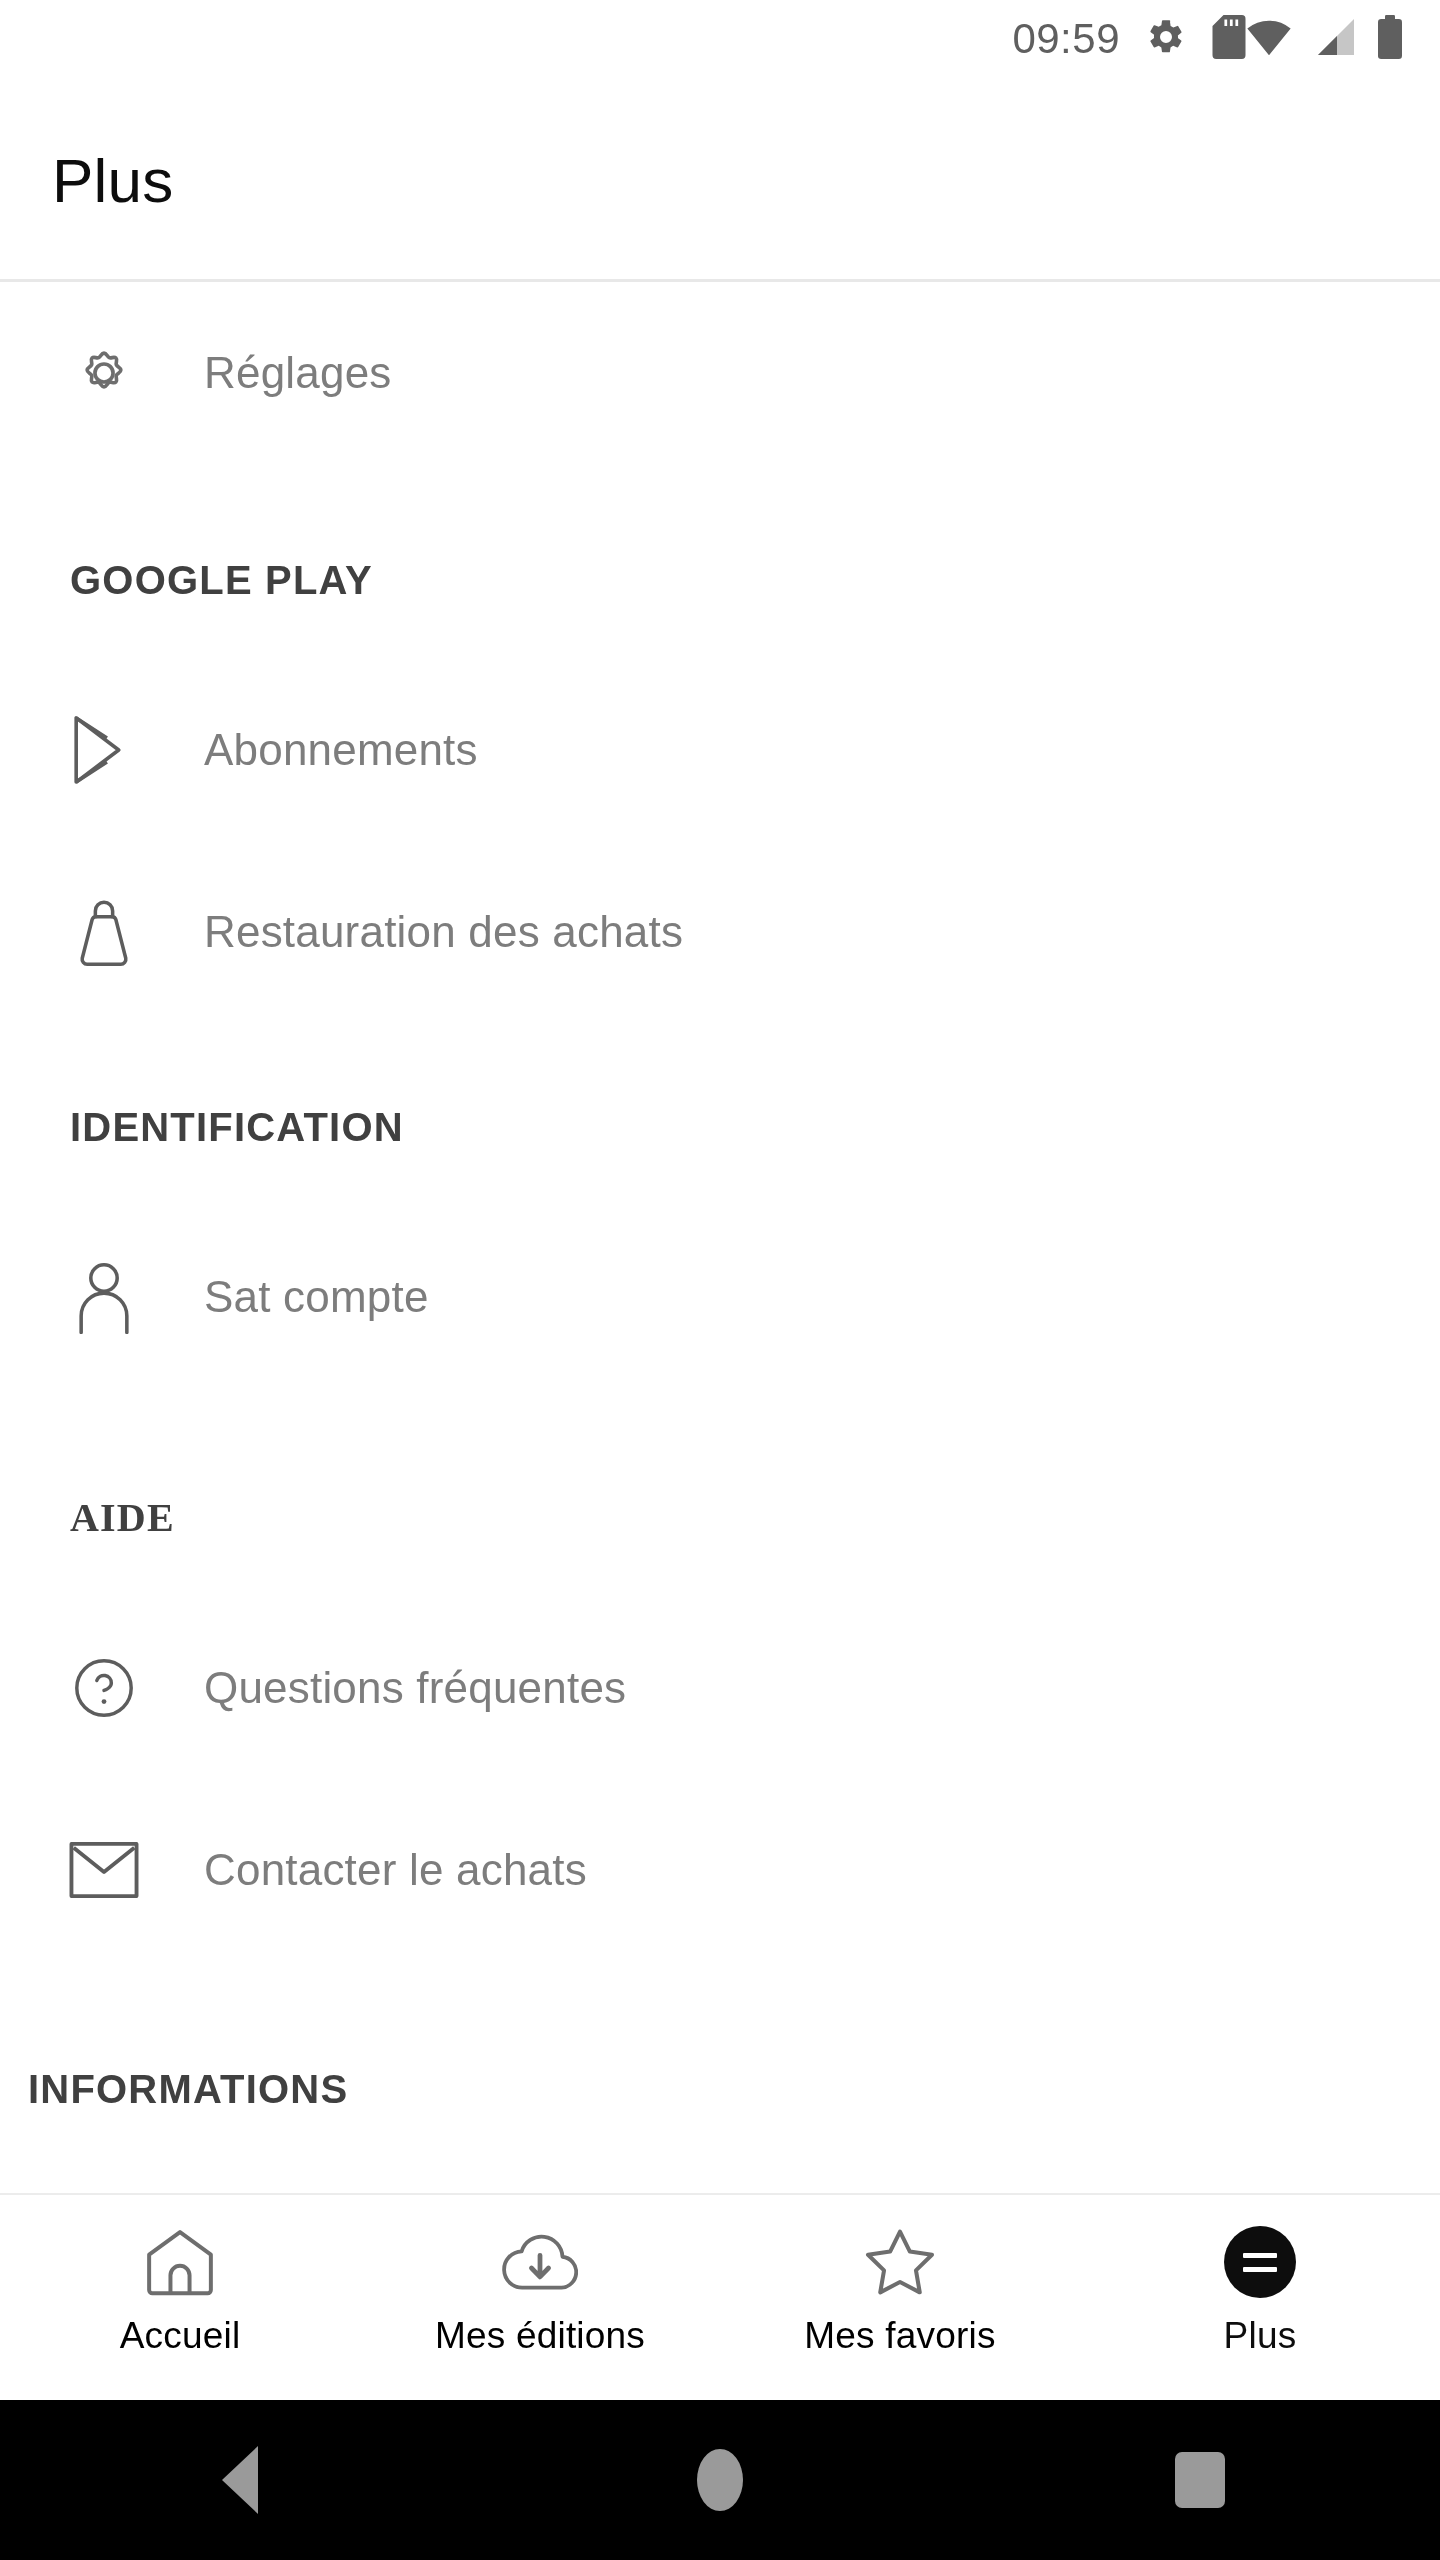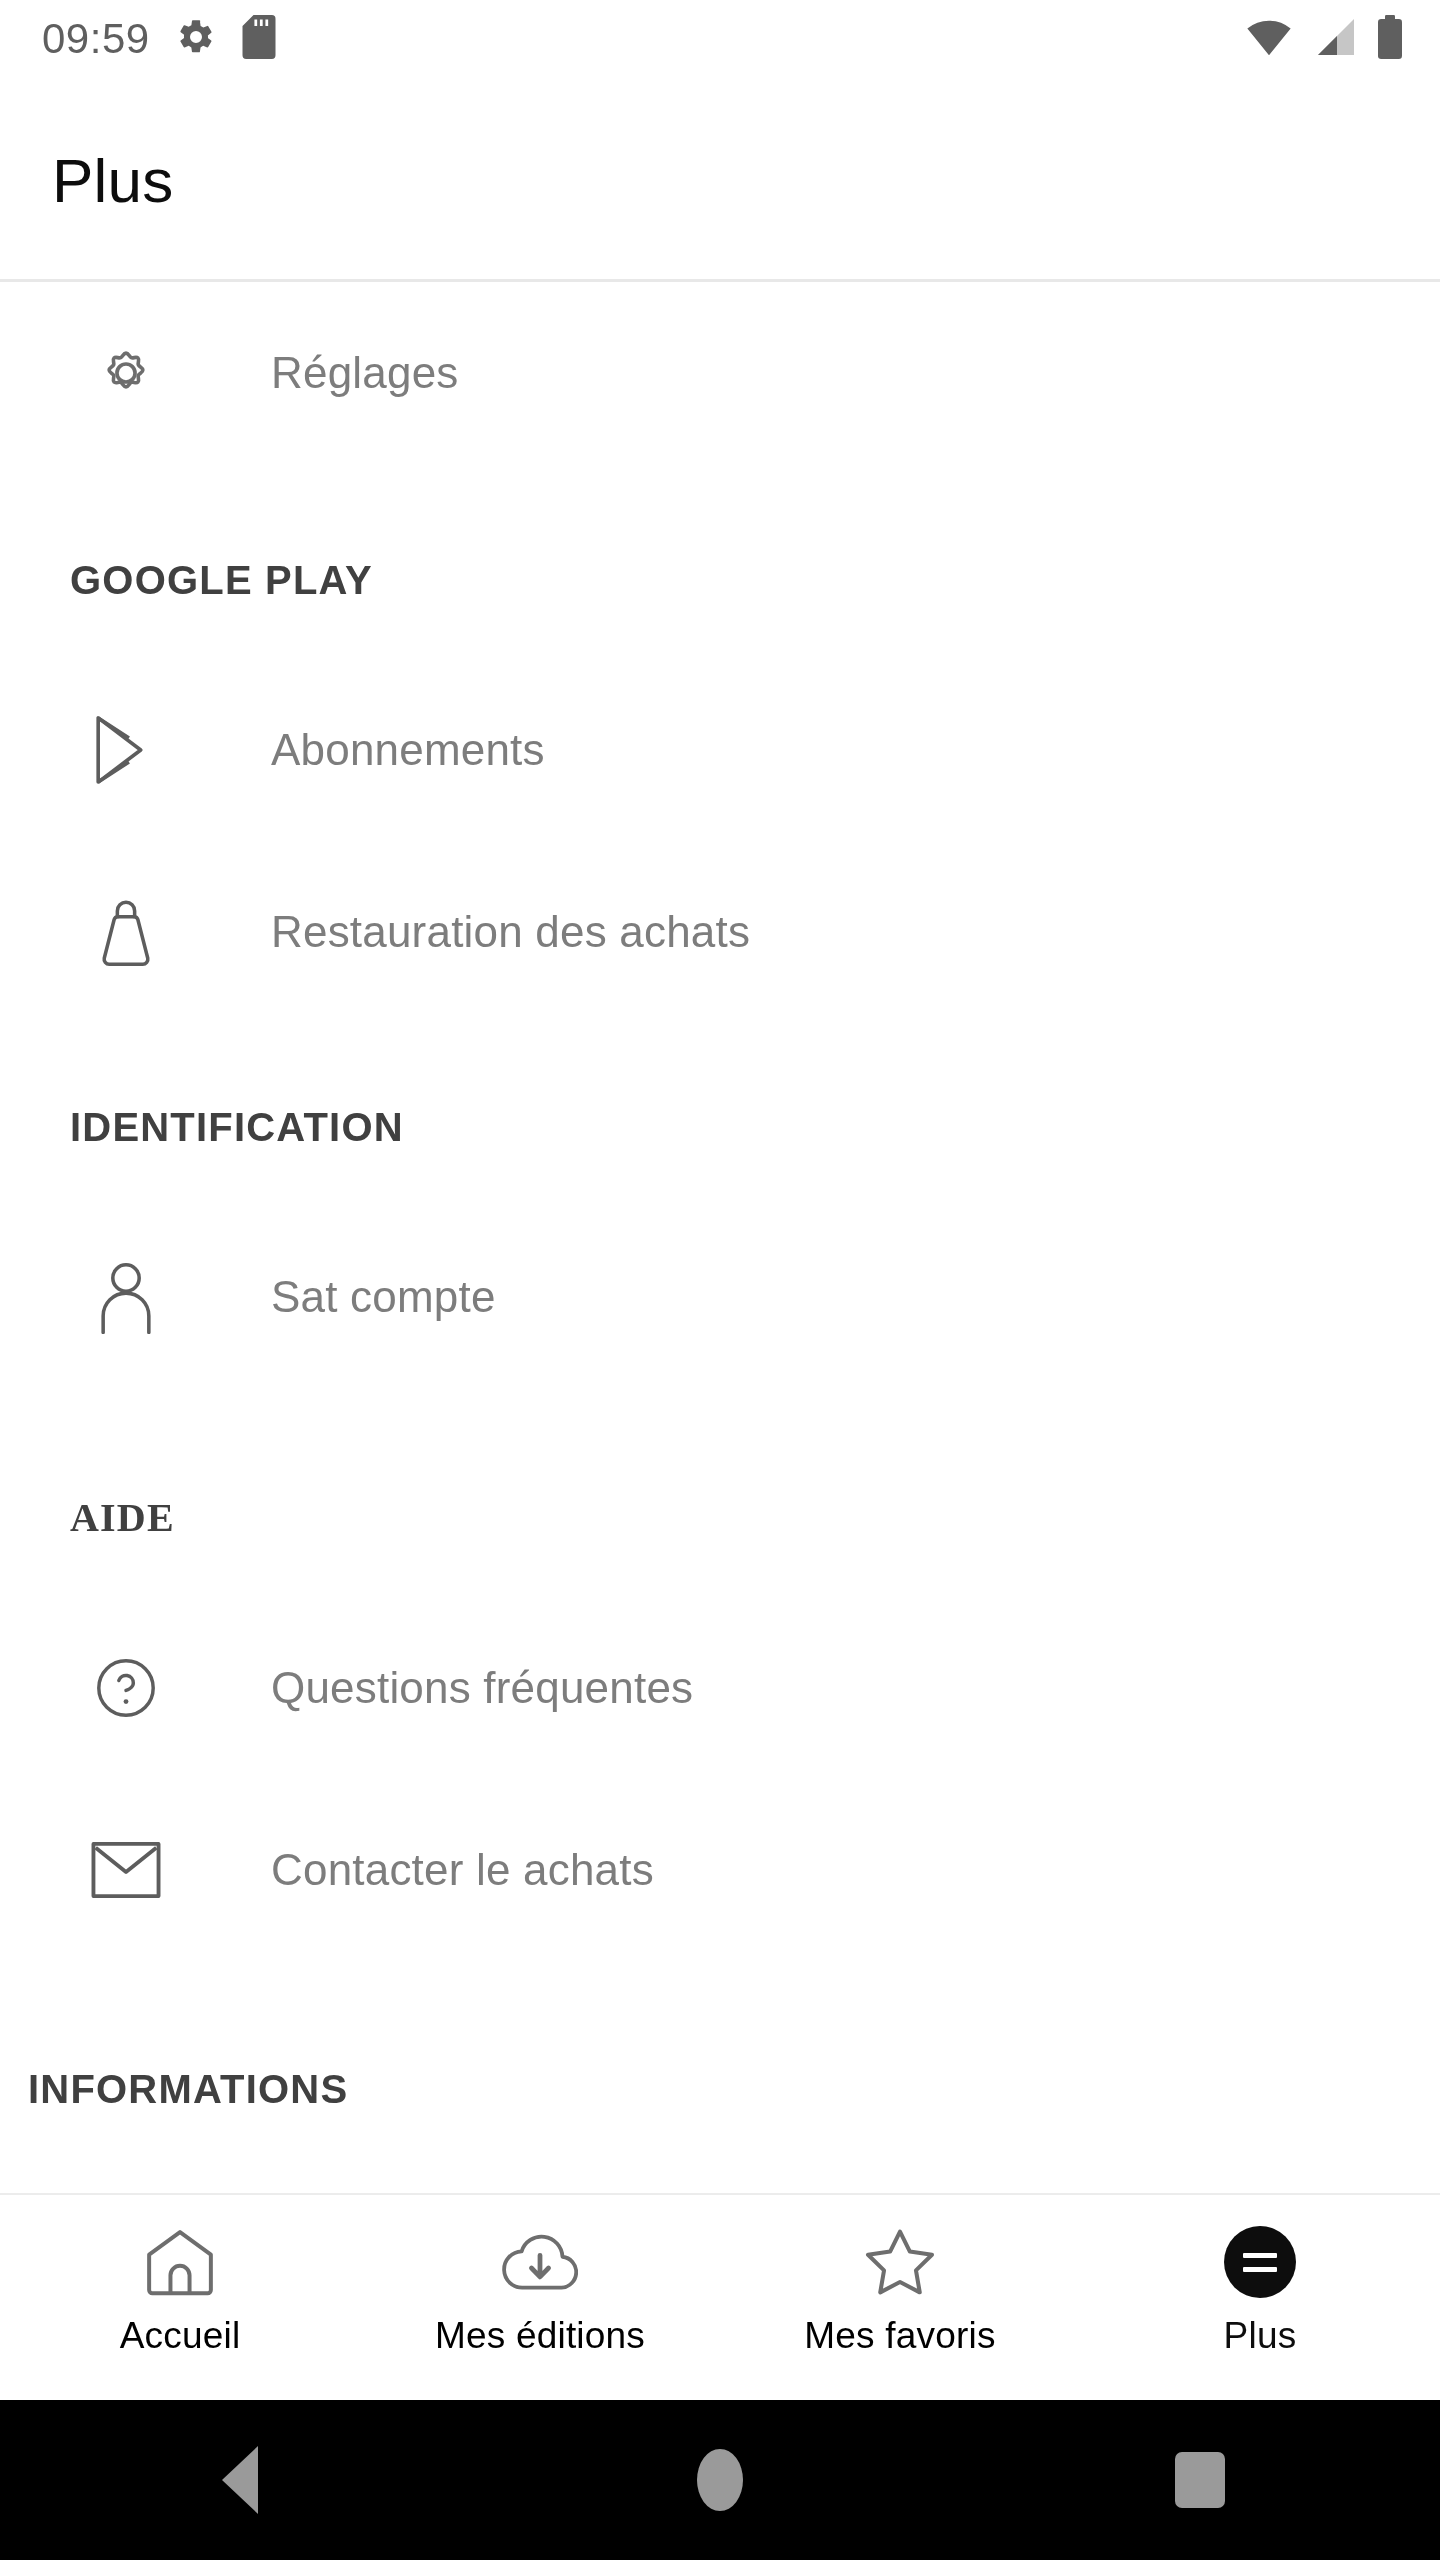--- a/index.html
+++ b/index.html
@@ -7,21 +7,21 @@
     width:1440px; height:2560px;
     background:#ffffff;
     font-family:"Liberation Sans", sans-serif;
     overflow:hidden;
   }
   .phone { position:relative; width:1440px; height:2560px; background:#fff; }
 
   
   .statusbar {
     position:absolute; top:0; left:0; width:1440px; height:78px;
-    display:flex; align-items:center; justify-content:space-between;
+    display:flex; align-items:center; justify-content:flex-end;
     padding:0 36px 0 42px; background:#fff;
   }
   .sb-left { display:flex; align-items:center; gap:26px; }
   .sb-clock { font-size:42px; color:#5f5f5f; letter-spacing:0.5px; line-height:1; }
   .sb-right { display:flex; align-items:center; gap:20px; }
 
   
   .appbar {
     position:absolute; top:78px; left:0; width:1440px; height:204px;
     background:#fff; display:flex; align-items:center; padding-left:52px;
@@ -31,21 +31,21 @@
     position:absolute; top:279px; left:0; width:1440px; height:3px;
     background:#e8e8e8;
   }
 
   
   .content {
     position:absolute; top:282px; left:0; width:1440px; height:1911px;
     background:#fff; overflow:hidden;
   }
   .row {
-    display:flex; align-items:center; height:182px; padding-left:88px;gap:45px;
+    display:flex; align-items:center; height:182px; padding-left:66px;
   }
   .row-icon {
     width:76px; min-width:76px; height:76px;
     display:flex; align-items:center; justify-content:center;
     margin-right:62px;
   }
   .row-label { font-size:44px; color:#7d7d7d; font-weight:400; letter-spacing:0.2px; }
 
   .section-header {
     font-size:40px; font-weight:bold; color:#404040;

